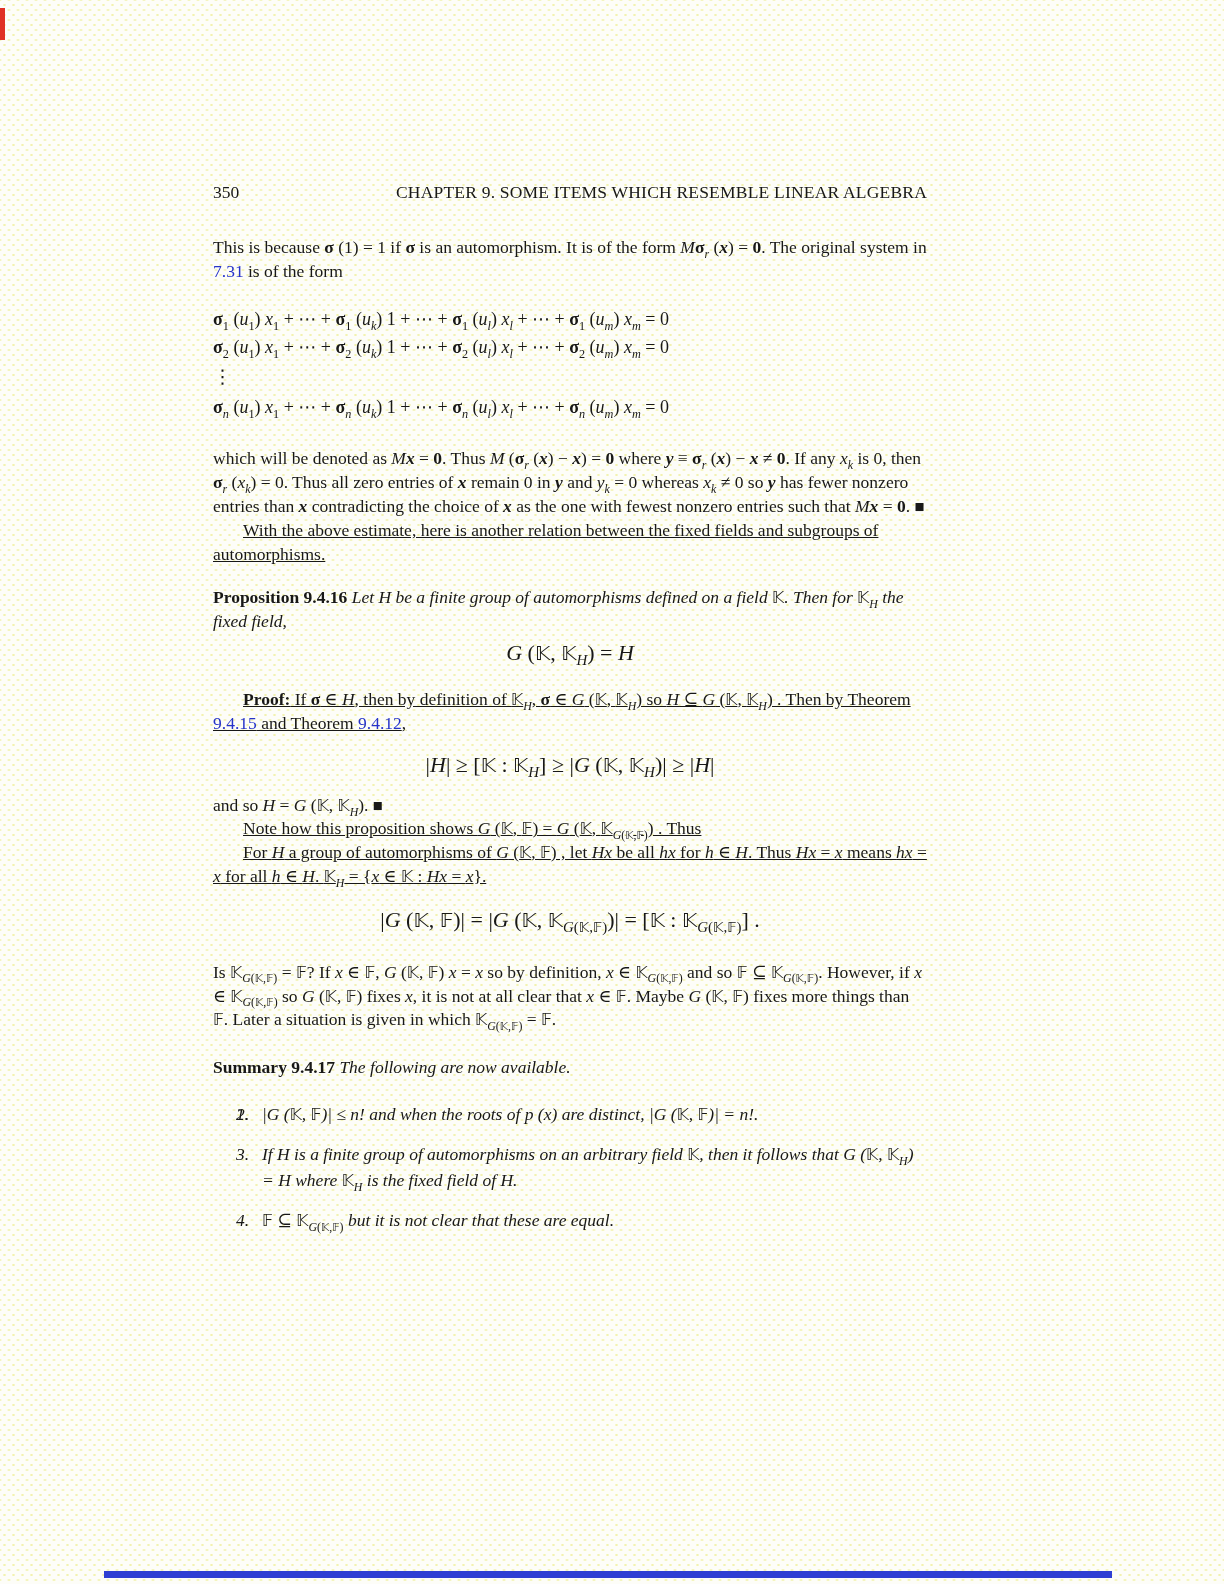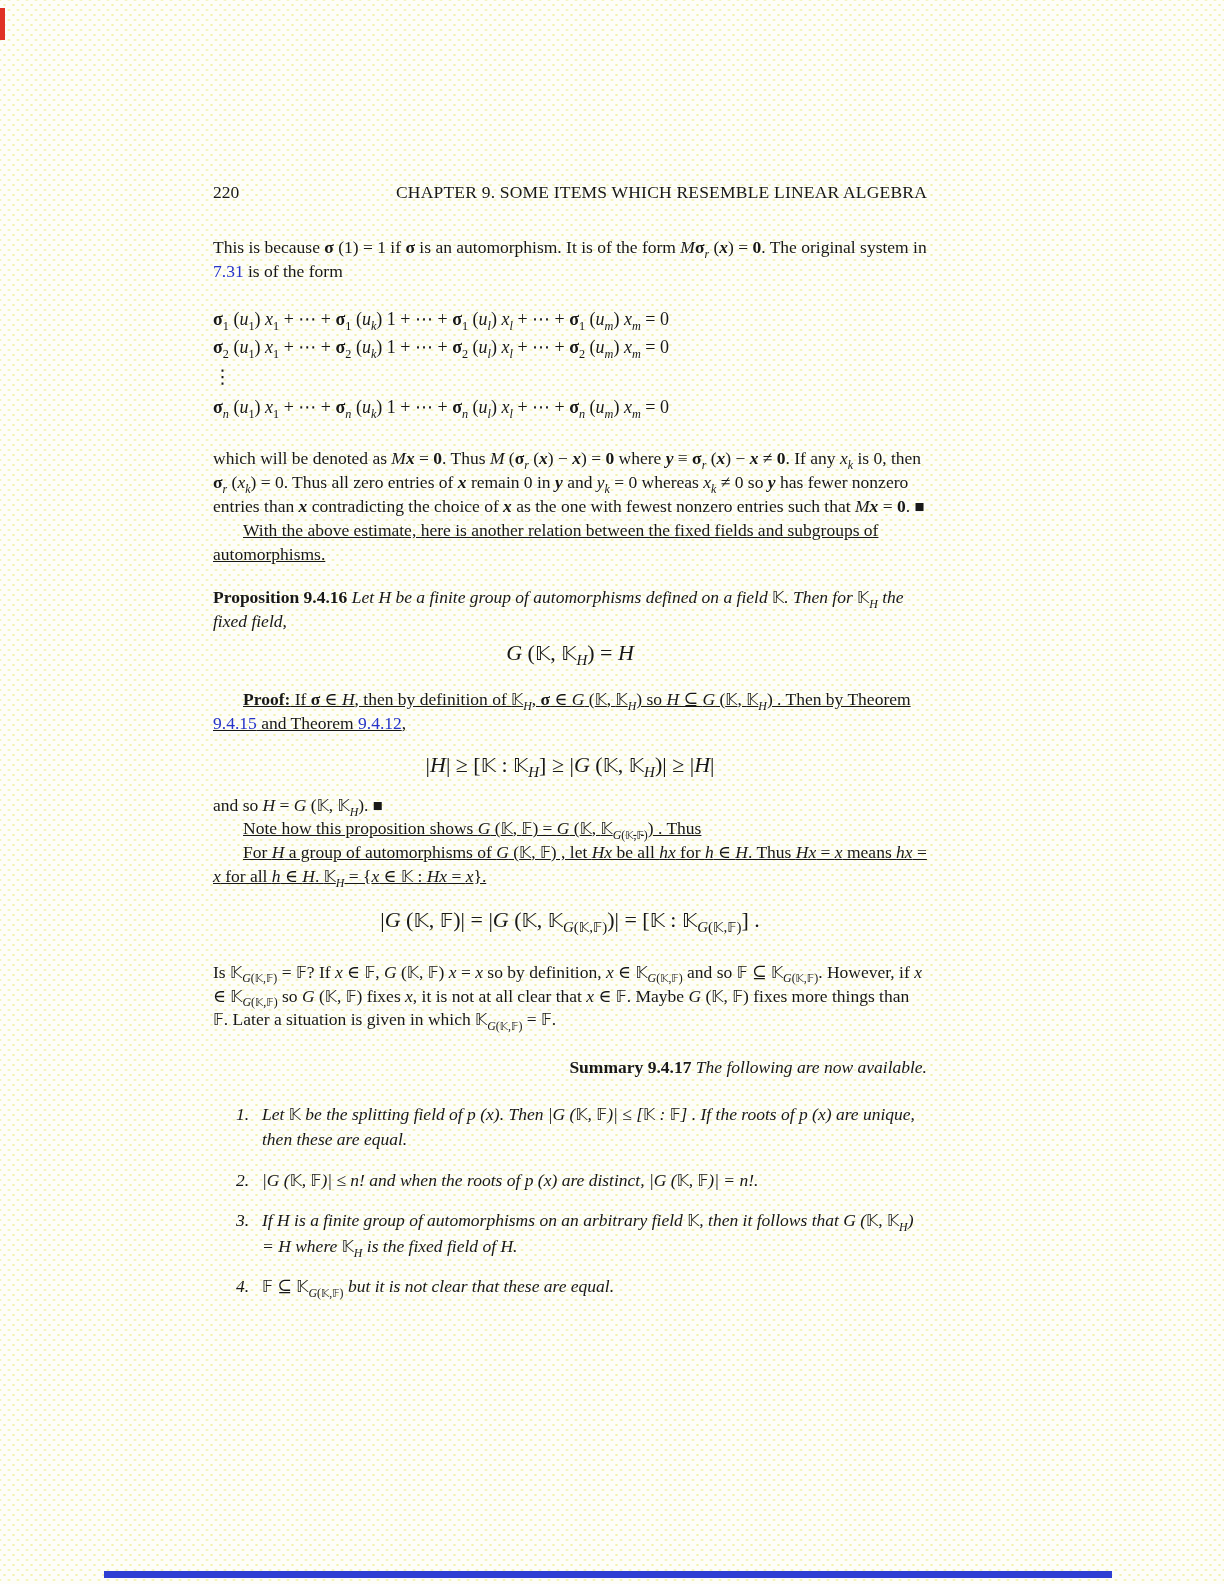--- a/index.html
+++ b/index.html
@@ -25,21 +25,21 @@
   .pghead { margin-top: 181px; display: flex; justify-content: space-between; align-items: baseline; }
   .pghead .chap { letter-spacing: 0.2px; }
   .mt-intro   { margin-top: 31px; }
   .eqblock    { margin-top: 22px; text-align: left; font-size: 18px; }
   .eqline     { line-height: 28px; white-space: nowrap; }
   .vdots      { line-height: 32px; font-size: 19px; }
   .mt-denote  { margin-top: 26px; }
   .indent     { text-indent: 30px; text-decoration: underline; }
   .mt-prop    { margin-top: 20px; }
   .mt-proof   { margin-top: 22px; }
-  .mt-summary { margin-top: 24px; text-align: right; }
+  .mt-summary { margin-top: 24px; }
   .eqcenter   { text-align: center; font-size: 22px; line-height: 26px; margin-top: 6px; }
   .sp  { margin: 16px 0 16px; }
   .sp2 { margin: 18px 0 28px; }
   .sumlist { list-style: none; margin: 22px 0 0; padding: 0; }
   .sumitem { position: relative; padding-left: 49px; margin-bottom: 15px; line-height: 25.5px; }
   .sumitem .num { position: absolute; left: 23px; top: 0; font-style: italic; }
   sub { font-size: 68%; line-height: 0; }
   i sub, sub i { font-style: italic; }
   .sg  { font-weight: bold; font-style: normal; }           
   .v   { font-weight: bold; font-style: italic; }           
@@ -51,21 +51,21 @@
 </head>
 <body>
 
 <div class="page">
   <div class="artifact-red"></div>
   <div class="artifact-blue"></div>
 
   <div class="content">
 
     <div class="pghead">
-      <span class="pnum">220</span>
+      <span class="pnum">350</span>
       <span class="chap">CHAPTER 9.  SOME ITEMS WHICH RESEMBLE LINEAR ALGEBRA</span>
     </div>
 
     <p class="mt-intro">This is because <span class="sg">σ</span> (1) = 1 if <span class="sg">σ</span> is an automorphism.  It is of the form <i>M</i><span class="sg">σ</span><sub><i>r</i></sub> (<span class="v">x</span>) = <span class="b0">0</span>. The original system in <span class="lk">7.31</span> is of the form</p>
 
     <div class="eqblock">
       <div class="eqline"><span class="sg">σ</span><sub>1</sub> (<i>u</i><sub>1</sub>) <i>x</i><sub>1</sub> + ⋯ + <span class="sg">σ</span><sub>1</sub> (<i>u<sub>k</sub></i>) 1 + ⋯ + <span class="sg">σ</span><sub>1</sub> (<i>u<sub>l</sub></i>) <i>x<sub>l</sub></i> + ⋯ + <span class="sg">σ</span><sub>1</sub> (<i>u<sub>m</sub></i>) <i>x<sub>m</sub></i> = 0</div>
       <div class="eqline"><span class="sg">σ</span><sub>2</sub> (<i>u</i><sub>1</sub>) <i>x</i><sub>1</sub> + ⋯ + <span class="sg">σ</span><sub>2</sub> (<i>u<sub>k</sub></i>) 1 + ⋯ + <span class="sg">σ</span><sub>2</sub> (<i>u<sub>l</sub></i>) <i>x<sub>l</sub></i> + ⋯ + <span class="sg">σ</span><sub>2</sub> (<i>u<sub>m</sub></i>) <i>x<sub>m</sub></i> = 0</div>
       <div class="eqline vdots">⋮</div>
       <div class="eqline"><span class="sg">σ</span><sub><i>n</i></sub> (<i>u</i><sub>1</sub>) <i>x</i><sub>1</sub> + ⋯ + <span class="sg">σ</span><sub><i>n</i></sub> (<i>u<sub>k</sub></i>) 1 + ⋯ + <span class="sg">σ</span><sub><i>n</i></sub> (<i>u<sub>l</sub></i>) <i>x<sub>l</sub></i> + ⋯ + <span class="sg">σ</span><sub><i>n</i></sub> (<i>u<sub>m</sub></i>) <i>x<sub>m</sub></i> = 0</div>
@@ -84,21 +84,20 @@
     <p class="indent">Note how this proposition shows <i>G</i> (<span class="bb">𝕂</span>, <span class="bb">𝔽</span>) = <i>G</i> (<span class="bb">𝕂</span>, <span class="bb">𝕂</span><sub><i>G</i>(<span class="bb">𝕂</span>,<span class="bb">𝔽</span>)</sub>) . Thus</p>
     <p class="indent">For <i>H</i> a group of automorphisms of <i>G</i> (<span class="bb">𝕂</span>, <span class="bb">𝔽</span>) , let <i>Hx</i> be all <i>hx</i> for <i>h</i> ∈ <i>H</i>. Thus <i>Hx</i> = <i>x</i> means <i>hx</i> = <i>x</i> for all <i>h</i> ∈ <i>H</i>. <span class="bb">𝕂</span><sub><i>H</i></sub> = {<i>x</i> ∈ <span class="bb">𝕂</span> : <i>Hx</i> = <i>x</i>}.</p>
     <div class="eqcenter sp2">|<i>G</i> (<span class="bb">𝕂</span>, <span class="bb">𝔽</span>)| = |<i>G</i> (<span class="bb">𝕂</span>, <span class="bb">𝕂</span><sub><i>G</i>(<span class="bb">𝕂</span>,<span class="bb">𝔽</span>)</sub>)| = [<span class="bb">𝕂</span> : <span class="bb">𝕂</span><sub><i>G</i>(<span class="bb">𝕂</span>,<span class="bb">𝔽</span>)</sub>] .</div>
     <p>Is <span class="bb">𝕂</span><sub><i>G</i>(<span class="bb">𝕂</span>,<span class="bb">𝔽</span>)</sub> = <span class="bb">𝔽</span>? If <i>x</i> ∈ <span class="bb">𝔽</span>, <i>G</i> (<span class="bb">𝕂</span>, <span class="bb">𝔽</span>) <i>x</i> = <i>x</i> so by definition, <i>x</i> ∈ <span class="bb">𝕂</span><sub><i>G</i>(<span class="bb">𝕂</span>,<span class="bb">𝔽</span>)</sub> and so <span class="bb">𝔽</span> ⊆ <span class="bb">𝕂</span><sub><i>G</i>(<span class="bb">𝕂</span>,<span class="bb">𝔽</span>)</sub>. However, if <i>x</i> ∈ <span class="bb">𝕂</span><sub><i>G</i>(<span class="bb">𝕂</span>,<span class="bb">𝔽</span>)</sub> so <i>G</i> (<span class="bb">𝕂</span>, <span class="bb">𝔽</span>) fixes <i>x</i>, it is not at all clear that <i>x</i> ∈ <span class="bb">𝔽</span>. Maybe <i>G</i> (<span class="bb">𝕂</span>, <span class="bb">𝔽</span>) fixes more things than <span class="bb">𝔽</span>. Later a situation is given in which <span class="bb">𝕂</span><sub><i>G</i>(<span class="bb">𝕂</span>,<span class="bb">𝔽</span>)</sub> = <span class="bb">𝔽</span>.</p>
 
     <p class="mt-summary"><b>Summary 9.4.17</b>  <i>The following are now available.</i></p>
 
     <ol class="sumlist">
       <li class="sumitem">
         <span class="num">1.</span>
-        <span class="itxt"><i>Let <span class="bb">𝕂</span> be the splitting field of p (x). Then |G (<span class="bb">𝕂</span>, <span class="bb">𝔽</span>)| ≤ [<span class="bb">𝕂</span> : <span class="bb">𝔽</span>] . If the roots of p (x) are unique, then these are equal.</i></span>
       </li>
       <li class="sumitem">
         <span class="num">2.</span>
         <span class="itxt"><i>|G (<span class="bb">𝕂</span>, <span class="bb">𝔽</span>)| ≤ n! and when the roots of p (x) are distinct, |G (<span class="bb">𝕂</span>, <span class="bb">𝔽</span>)| = n!.</i></span>
       </li>
       <li class="sumitem">
         <span class="num">3.</span>
         <span class="itxt"><i>If H is a finite group of automorphisms on an arbitrary field <span class="bb">𝕂</span>, then it follows that G (<span class="bb">𝕂</span>, <span class="bb">𝕂</span><sub>H</sub>) = H where <span class="bb">𝕂</span><sub>H</sub> is the fixed field of H.</i></span>
       </li>
       <li class="sumitem">

